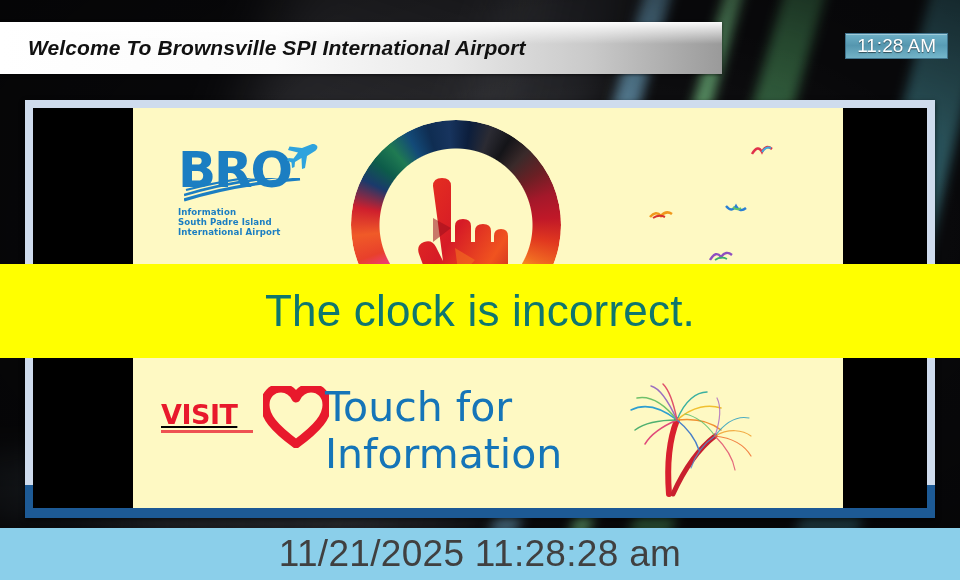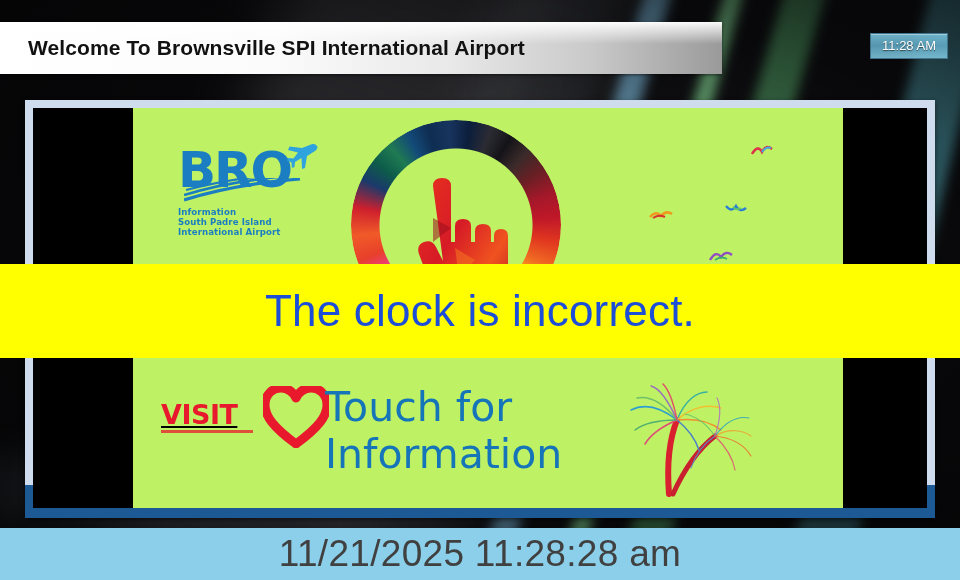--- a/index.html
+++ b/index.html
@@ -35,55 +35,56 @@
     transform:rotate(-3deg);filter:blur(16px);}
   .aur.vig{inset:0;left:0;top:0;width:960px;height:580px;filter:none;
     background:radial-gradient(ellipse at 62% 40%,rgba(255,255,255,.06) 0%,rgba(0,0,0,0) 45%,rgba(0,0,0,.55) 100%);}
 
   
   #titlebar{
     position:absolute;left:0;top:22px;width:722px;height:52px;
     background:linear-gradient(to right,#ffffff 0%,#fbfbfb 38%,#e9e9e9 62%,#c9c9c9 82%,#9a9a9a 100%);
     display:flex;align-items:center;
     box-shadow:0 1px 3px rgba(0,0,0,.55);
+    font-style:italic;
   }
   #titlebar .glow{
     position:absolute;left:0;top:0;width:100%;height:22px;
     background:linear-gradient(to bottom,rgba(255,255,255,.95),rgba(255,255,255,0));
     pointer-events:none;
   }
   #title-text{
     position:relative;margin-left:28px;color:#111;
     font-size:21px;font-weight:bold;letter-spacing:.1px;white-space:nowrap;
   }
 
   
   #clock-badge{
     position:absolute;right:12px;top:33px;
     padding:4px 11px 5px 11px;
     background:linear-gradient(to bottom,rgba(118,190,214,.92),rgba(96,170,198,.88) 48%,rgba(126,196,218,.9));
     border:1px solid rgba(60,110,135,.9);
-    color:#fff;font-size:13px;line-height:15px;
+    color:#fff;font-size:19px;line-height:15px;
     text-shadow:0 1px 1px rgba(0,0,0,.55);
     box-shadow:inset 0 1px 0 rgba(255,255,255,.35);
   }
 
   
   #kiosk-frame{
     position:absolute;left:25px;top:100px;width:910px;height:418px;
     background:linear-gradient(to bottom,#cfdced 0%,#cfdced 92%,#1d5a95 92%,#1d5a95 100%);
     padding:8px 8px 10px 8px;box-sizing:border-box;
     box-shadow:0 2px 5px rgba(0,0,0,.6);
   }
   #kiosk-stage{
     position:relative;width:100%;height:100%;background:#000;overflow:hidden;
   }
   #kiosk-page{
     position:absolute;left:100px;top:0;width:710px;height:100%;
-    background:#bef264;overflow:hidden;
+    background:#fef9c3;overflow:hidden;
   }
   .pillar{position:absolute;top:0;height:100%;background:#000;}
   .pillar.left{left:0;width:100px;}
   .pillar.right{right:0;width:94px;}
 
   
   #bro-logo{position:absolute;left:45px;top:36px;width:180px;}
   #bro-wordmark{position:relative;height:60px;}
   #bro-wordmark .bro-text{
     font-size:50px;font-weight:bold;color:#1b7ec2;letter-spacing:-2px;
@@ -136,21 +137,21 @@
     font-family:"DejaVu Sans", sans-serif;
   }
   #palm-art{position:absolute;left:478px;top:268px;width:150px;height:130px;}
 
   
   #alert-banner{
     position:absolute;left:0;top:264px;width:960px;height:94px;
     background:#ffff00;display:flex;align-items:center;justify-content:center;
     z-index:50;
   }
-  #alert-text{color:#1d4ed8;font-size:44px;line-height:48px;letter-spacing:.2px;}
+  #alert-text{color:#0f766e;font-size:44px;line-height:48px;letter-spacing:.2px;}
 
   
   #datetime-bar{
     position:absolute;left:0;bottom:0;width:960px;height:52px;
     background:#8bcfea;display:flex;align-items:center;justify-content:center;
     z-index:20;
   }
   #datetime-text{color:#404040;font-size:37px;line-height:40px;letter-spacing:.3px;}
 </style>
 </head>

